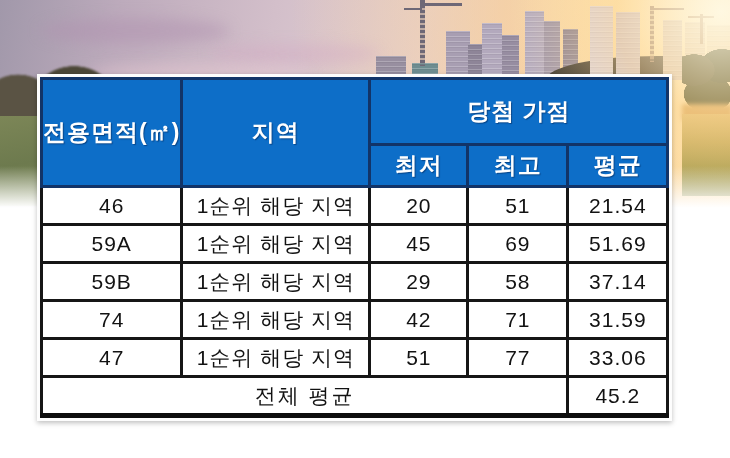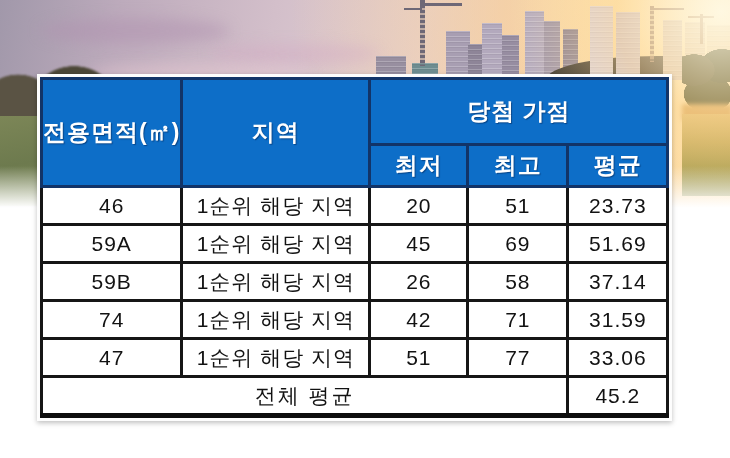--- a/index.html
+++ b/index.html
@@ -151,33 +151,33 @@
         <tr class="hrow2">
           <th>최저</th>
           <th>최고</th>
           <th>평균</th>
         </tr>
         <tr class="drow">
           <td>46</td>
           <td>1순위 해당 지역</td>
           <td>20</td>
           <td>51</td>
-          <td>23.73</td>
+          <td>21.54</td>
         </tr>
         <tr class="drow">
           <td>59A</td>
           <td>1순위 해당 지역</td>
           <td>45</td>
           <td>69</td>
           <td>51.69</td>
         </tr>
         <tr class="drow">
           <td>59B</td>
           <td>1순위 해당 지역</td>
-          <td>26</td>
+          <td>29</td>
           <td>58</td>
           <td>37.14</td>
         </tr>
         <tr class="drow">
           <td>74</td>
           <td>1순위 해당 지역</td>
           <td>42</td>
           <td>71</td>
           <td>31.59</td>
         </tr>

